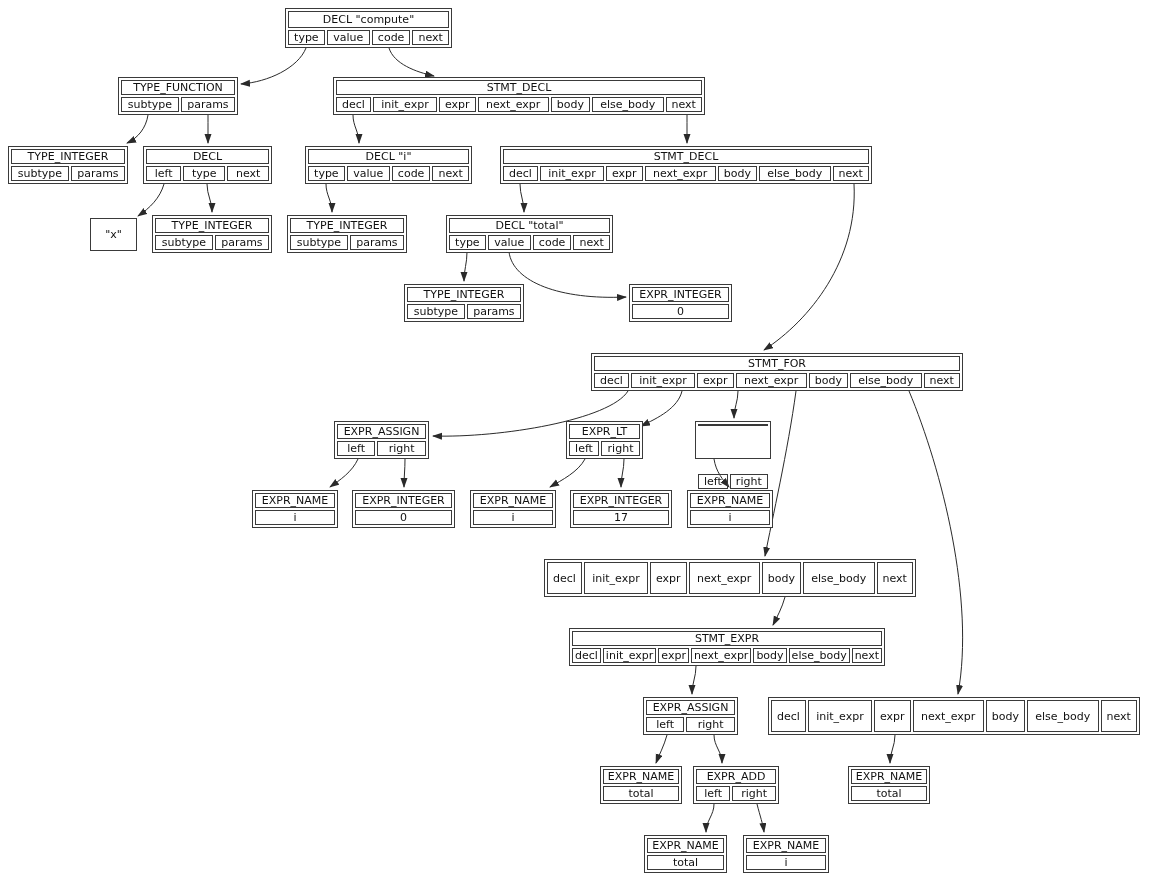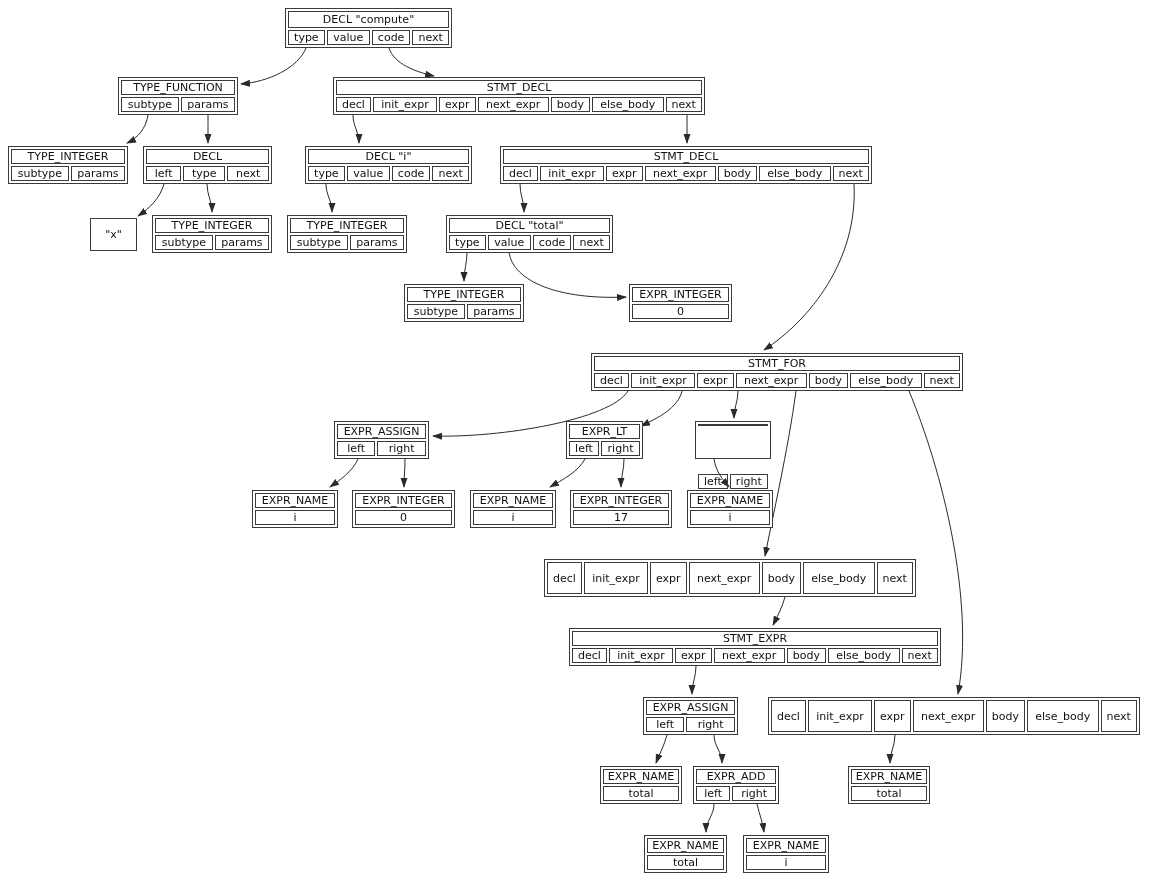--- a/index.html
+++ b/index.html
@@ -220,21 +220,21 @@
         <div class="cell-row">
           <div class="cell" style="flex-grow: 7;">decl</div>
           <div class="cell" style="flex-grow: 12;">init_expr</div>
           <div class="cell" style="flex-grow: 7;">expr</div>
           <div class="cell" style="flex-grow: 12;">next_expr</div>
           <div class="cell" style="flex-grow: 7;">body</div>
           <div class="cell" style="flex-grow: 12;">else_body</div>
           <div class="cell" style="flex-grow: 7;">next</div>
         </div>
       </div>
-      <div class="node" style="left: 569px; top: 628px; width: 372px; height: 38px;">
+      <div class="node" style="left: 569px; top: 628px; width: 316px; height: 38px;">
         <div class="node-title">STMT_EXPR</div>
         <div class="cell-row">
           <div class="cell" style="flex-grow: 7;">decl</div>
           <div class="cell" style="flex-grow: 12;">init_expr</div>
           <div class="cell" style="flex-grow: 7;">expr</div>
           <div class="cell" style="flex-grow: 12;">next_expr</div>
           <div class="cell" style="flex-grow: 7;">body</div>
           <div class="cell" style="flex-grow: 12;">else_body</div>
           <div class="cell" style="flex-grow: 7;">next</div>
         </div>

